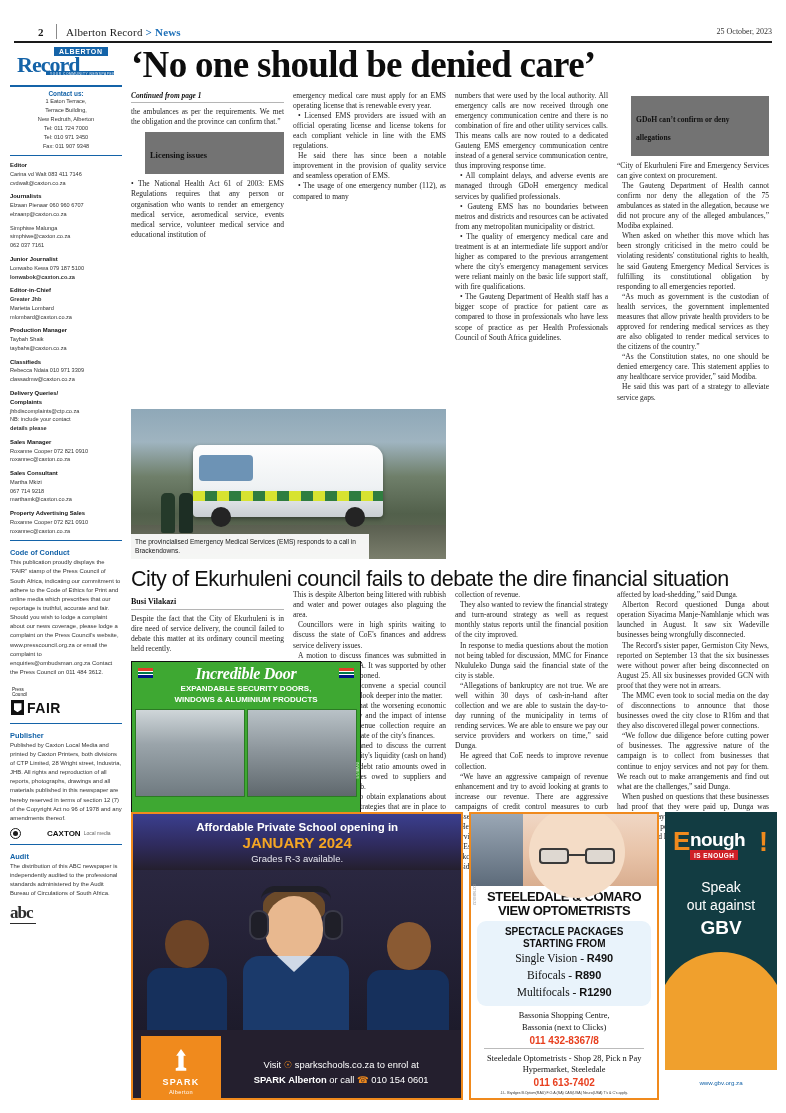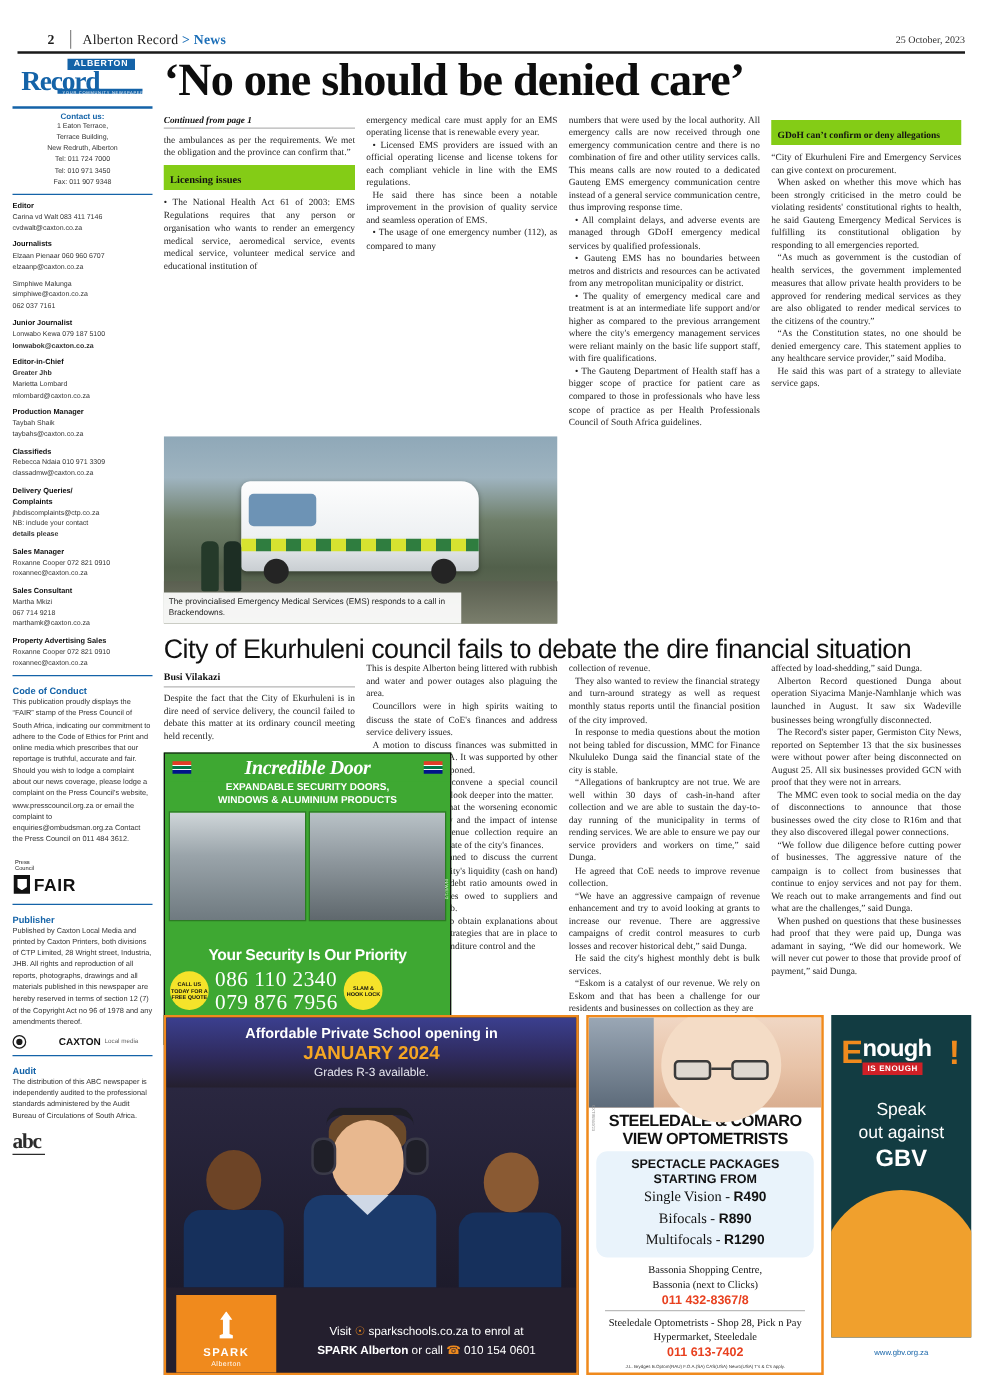--- a/index.html
+++ b/index.html
@@ -68,21 +68,21 @@
   .art1-cols { display:flex; gap:9px; margin-top:7px; }
   .col { width:153px; }
   .col.w4 { width:152px; }
   .kicker { font-family:"Liberation Serif",serif; font-style:italic; font-weight:bold; font-size:7.4px; color:#111; }
   .kicker-rule { width:100%; height:1px; background:#b5b5b5; margin:2.5px 0 4px 0; }
   p.body {
     font-family:"Liberation Serif",serif; font-size:7.5px; line-height:1.345;
     color:#232323; text-align:justify; margin-bottom:0;
   }
   p.body + p.body { text-indent:5px; }
-  .subhead-box { background:#84cc16; padding:1px 5px; margin:5px 0 5px 0; }
+  .subhead-box { background:#737373; padding:12px 5px; margin:5px 0 5px 14px; }
   .subhead-box .t { font-family:"Liberation Serif",serif; font-weight:bold; font-size:8.4px; color:#111; }
   .subhead-box.small .t { font-size:7.6px; }
 
   
   .photo-wrap { position:relative; width:315px; height:150px; margin-top:6px; overflow:hidden; }
   .photo {
     width:100%; height:100%;
     background:
       linear-gradient(180deg,#8fa8b8 0%,#9fb4c0 22%,#6f7f6a 45%,#52604b 70%,#6c705e 100%);
     position:relative;
@@ -366,20 +366,21 @@
         <p class="body">• Gauteng EMS has no boundaries between metros and districts and resources can be activated from any metropolitan municipality or district.</p>
         <p class="body">• The quality of emergency medical care and treatment is at an intermediate life support and/or higher as compared to the previous arrangement where the city's emergency management services were reliant mainly on the basic life support staff, with fire qualifications.</p>
         <p class="body">• The Gauteng Department of Health staff has a bigger scope of practice for patient care as compared to those in professionals who have less scope of practice as per Health Professionals Council of South Africa guidelines.</p>
       </div>
 
       <div class="col w4">
         <div class="subhead-box small">
           <span class="t">GDoH can’t confirm or deny allegations</span>
         </div>
         <p class="body">“City of Ekurhuleni Fire and Emergency Services can give context on procurement.</p>
+        <p class="body">The Gauteng Department of Health cannot confirm nor deny the allegation of the 75 ambulances as stated in the allegation, because we did not procure any of the alleged ambulances,” Modiba explained.</p>
         <p class="body">When asked on whether this move which has been strongly criticised in the metro could be violating residents' constitutional rights to health, he said Gauteng Emergency Medical Services is fulfilling its constitutional obligation by responding to all emergencies reported.</p>
         <p class="body">“As much as government is the custodian of health services, the government implemented measures that allow private health providers to be approved for rendering medical services as they are also obligated to render medical services to the citizens of the country.”</p>
         <p class="body">“As the Constitution states, no one should be denied emergency care. This statement applies to any healthcare service provider,” said Modiba.</p>
         <p class="body">He said this was part of a strategy to alleviate service gaps.</p>
       </div>
     </div>
 
     <div class="photo-wrap">
       <div class="photo">
         <div class="road"></div>

